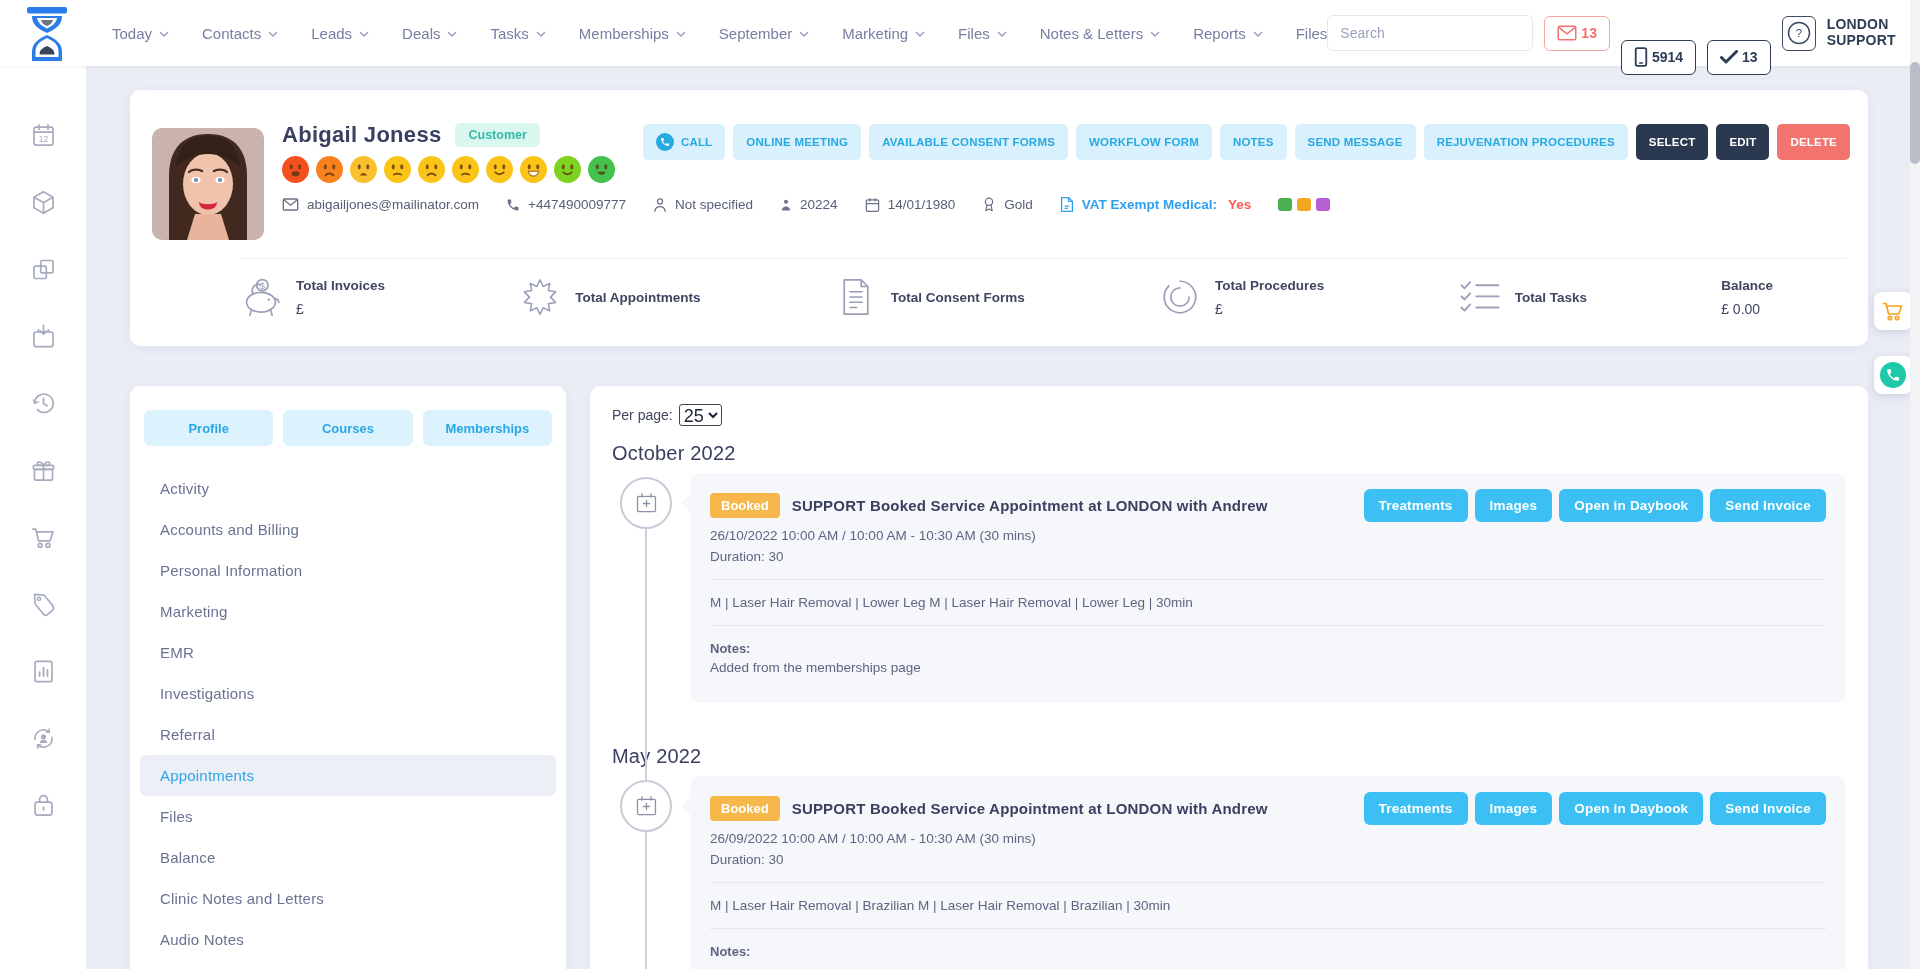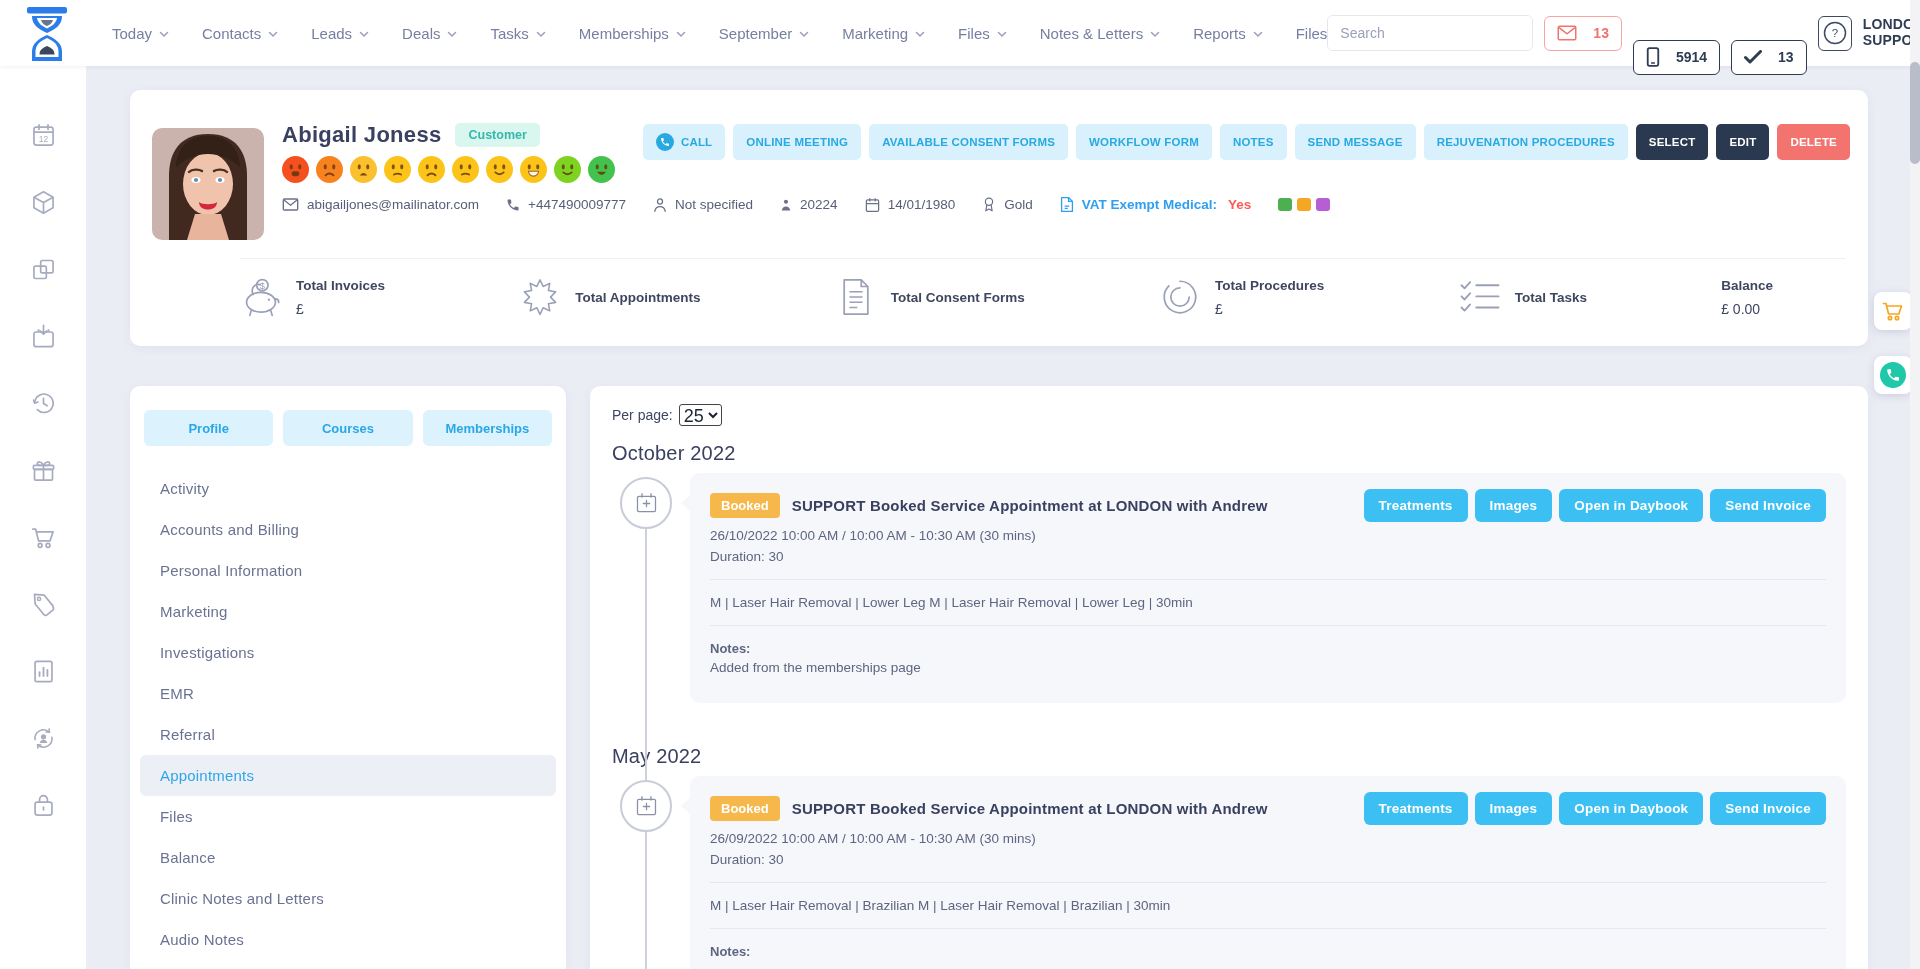--- a/index.html
+++ b/index.html
@@ -11,21 +11,21 @@
   .navbar{position:absolute;left:0;top:0;width:1920px;height:66px;background:#fff;
     display:flex;align-items:center;z-index:6;box-shadow:0 1px 4px rgba(40,50,100,.07);}
   .logo{width:46px;height:56px;margin:2px 42px 0 24px;flex:0 0 auto;}
   .main-nav{display:flex;align-items:center;gap:33px;color:#767fa2;font-size:15px;}
   .nav-item{display:flex;align-items:center;gap:7px;cursor:pointer;white-space:nowrap;}
   .nav-item .chev{color:#99a0bd;margin-top:2px;}
   .nav-right{margin-left:auto;display:flex;align-items:center;gap:11px;padding-right:26px;}
   .search-box{width:206px;height:36px;border:1px solid #e4e7f0;border-radius:6px;display:flex;align-items:stretch;overflow:hidden;background:#fff;}
   .search-box input{flex:1;border:none;outline:none;padding:0 12px;font-size:14px;color:#3f4660;font-family:inherit;}
   .search-box input::placeholder{color:#9aa1b9;}
-  .tbadge{height:35px;border:1.5px solid;border-radius:6px;display:flex;align-items:center;gap:16px;padding:0 12px;font-size:14px;font-weight:bold;cursor:pointer;background:#fff;}
+  .tbadge{height:35px;border:1.5px solid;border-radius:6px;display:flex;align-items:center;gap:4px;padding:0 12px;font-size:14px;font-weight:bold;cursor:pointer;background:#fff;}
   .tbadge.red{color:#f2726d;border-color:#f5a6a3;}
   .tbadge.navy{color:#2e3c54;border-color:#2e3c54;margin-top:48px;}
   .help-btn{width:34px;height:35px;border:1.5px solid #3c4a63;border-radius:6px;display:flex;align-items:center;justify-content:center;color:#3c4a63;background:#fff;cursor:pointer;}
   .account-label{width:78px;font-size:14px;font-weight:bold;color:#2e3c54;line-height:1.12;letter-spacing:.2px;}
 
   
   .iconbar{position:absolute;left:0;top:66px;width:86px;height:903px;background:#fff;
     display:flex;flex-direction:column;align-items:center;padding-top:56px;gap:40px;z-index:4;}
   .iconbar .rail-icon{width:27px;height:27px;color:#a6abbf;cursor:pointer;}
   .iconbar .rail-icon svg{width:27px;height:27px;}
@@ -603,22 +603,22 @@
   <div class="tabs" id="panel-tabs">
       <div class="tab">Profile</div>
       <div class="tab">Courses</div>
       <div class="tab">Memberships</div>
     </div>
   <div class="side-menu" id="panel-menu">
       <div class="menu-item">Activity</div>
       <div class="menu-item">Accounts and Billing</div>
       <div class="menu-item">Personal Information</div>
       <div class="menu-item">Marketing</div>
+      <div class="menu-item">EMR</div>
       <div class="menu-item">Investigations</div>
-      <div class="menu-item">EMR</div>
       <div class="menu-item">Referral</div>
       <div class="menu-item active">Appointments</div>
       <div class="menu-item">Files</div>
       <div class="menu-item">Balance</div>
       <div class="menu-item">Clinic Notes and Letters</div>
       <div class="menu-item">Audio Notes</div>
       <div class="menu-item">Drinks</div>
     </div>
 </aside>
 

